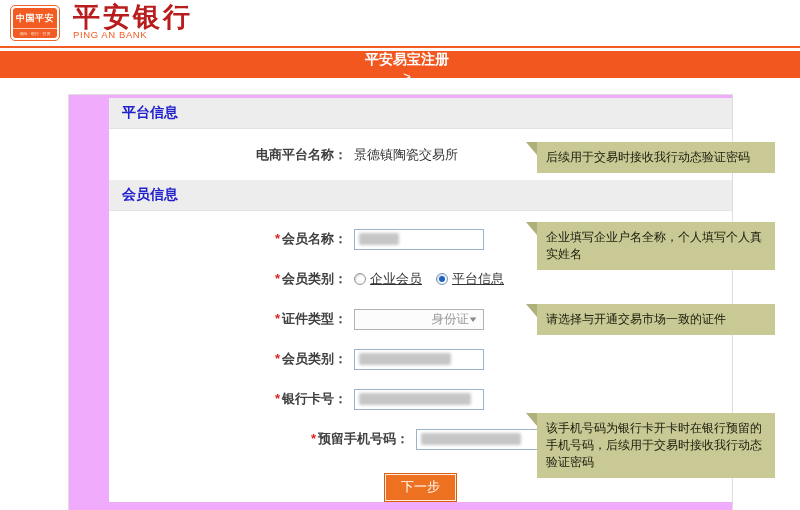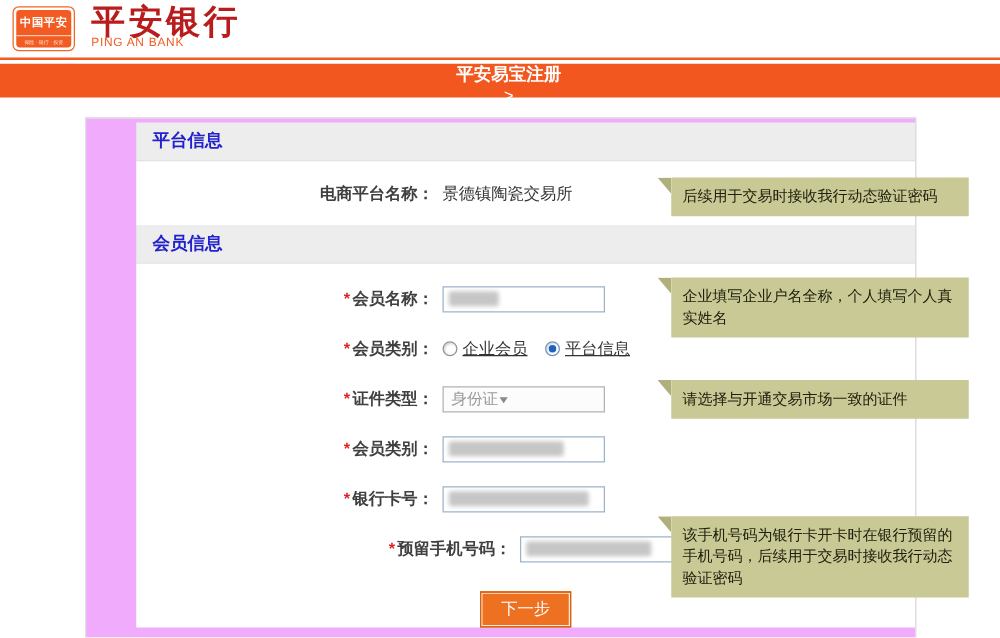--- a/index.html
+++ b/index.html
@@ -51,21 +51,21 @@
   .form-area { padding-top:8px; background:#fff; }
   .form-row { height:40px; display:flex; align-items:center; position:relative; }
   .text-input {
     margin-left:7px; width:130px; height:21px; border:1px solid #9cb3c9; background:#fff;
     display:flex; align-items:center; padding:0 4px;
   }
   .text-input.phone { width:125px; }
   .redact { height:12px; background:#c6c6c6; border-radius:2px; filter:blur(1.5px); }
   .select-box {
     margin-left:7px; width:130px; height:21px; border:1px solid #b3b3b3; background:#fcfcfc;
-    display:flex; align-items:center; justify-content:flex-start; padding:0 6px;
+    display:flex; align-items:center; justify-content:flex-end; padding:0 6px;
     color:#999; font-size:12.5px; cursor:default;
   }
   .caret { font-size:8px; color:#8a8a8a; transform:scaleX(1.4); }
   .radio-group { margin-left:7px; display:flex; align-items:center; gap:14px; font-size:13px; color:#333; }
   .radio-opt { display:flex; align-items:center; gap:4px; cursor:pointer;text-decoration:underline; }
   .radio {
     width:12px; height:12px; border-radius:50%; border:1px solid #949494; background:#fff;
     position:relative; box-shadow:inset 1px 1px 2px rgba(0,0,0,.18);
   }
   .radio.checked { border-color:#6f93bd; }

